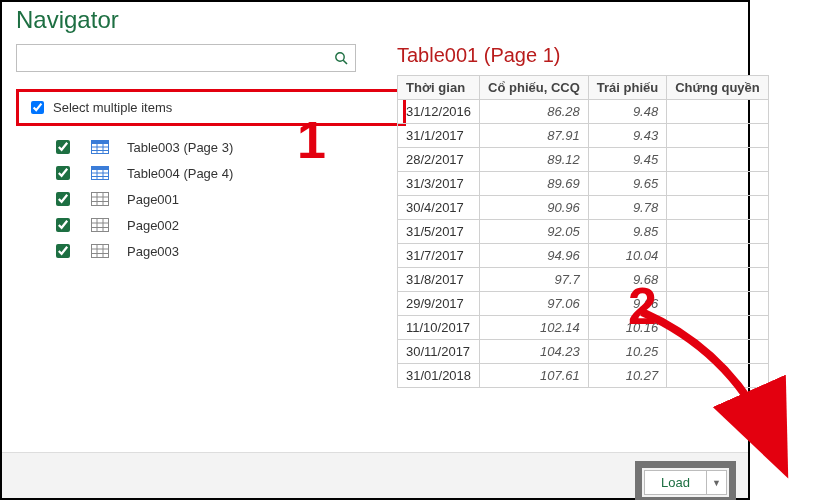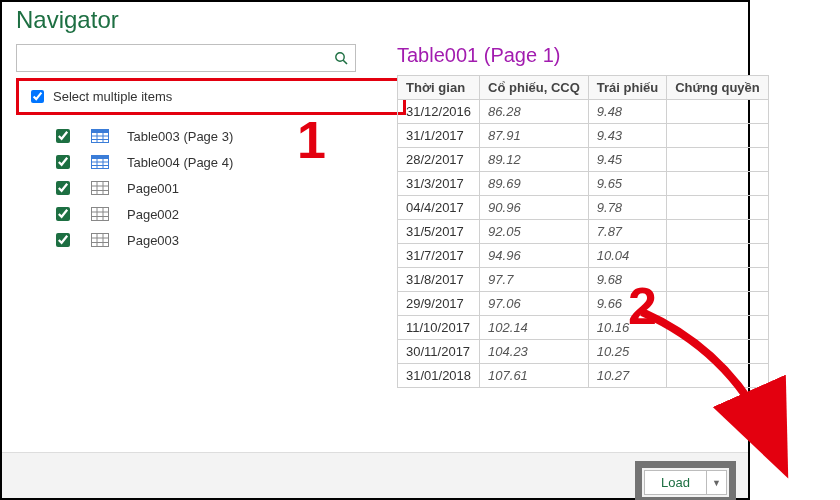--- a/index.html
+++ b/index.html
@@ -53,21 +53,21 @@
   .search-input {
     flex: 1;
     border: none;
     outline: none;
     height: 24px;
     font-size: 13px;
   }
   .search-icon-svg { flex: 0 0 auto; }
 
   .select-multi-wrap {
-    margin-top: 6px;
+    margin-top: 17px;
     width: 390px;
     border: 3px solid #e3000f;
     padding: 6px 8px;
     display: flex;
     align-items: center;
     gap: 6px;
   }
 
   .tree {
     margin-top: 8px;
@@ -104,21 +104,21 @@
   
   .right-pane {
     position: absolute;
     top: 42px;
     left: 395px;
     right: 8px;
   }
   .preview-title {
     font-size: 20px;
     font-weight: 300;
-    color: #a21caf;
+    color: #b91c1c;
     margin-bottom: 8px;
   }
   table.preview {
     width: 100%;
     border-collapse: collapse;
     font-size: 13px;
   }
   table.preview th, table.preview td {
     border: 1px solid #d0d0d0;
     padding: 4px 8px;
@@ -126,20 +126,21 @@
     white-space: nowrap;
     margin-top: 21px;
   }
   table.preview th {
     background: #f8f8f8;
     font-weight: 600;
     text-align: left;
     color: #444;
   }
   table.preview td.num {
+    text-align: right;
     font-style: italic;
     color: #555;
   }
 
   
   .footer {
     position: absolute;
     left: 0;
     right: 0;
     bottom: 0;
@@ -311,29 +312,29 @@
             <td class="num">9.45</td>
             <td class="num"></td>
           </tr>
           <tr>
             <td>31/3/2017</td>
             <td class="num">89.69</td>
             <td class="num">9.65</td>
             <td class="num"></td>
           </tr>
           <tr>
-            <td>04/4/2017</td>
+            <td>30/4/2017</td>
             <td class="num">90.96</td>
             <td class="num">9.78</td>
             <td class="num"></td>
           </tr>
           <tr>
             <td>31/5/2017</td>
             <td class="num">92.05</td>
-            <td class="num">7.87</td>
+            <td class="num">9.85</td>
             <td class="num"></td>
           </tr>
           <tr>
             <td>31/7/2017</td>
             <td class="num">94.96</td>
             <td class="num">10.04</td>
             <td class="num"></td>
           </tr>
           <tr>
             <td>31/8/2017</td>

